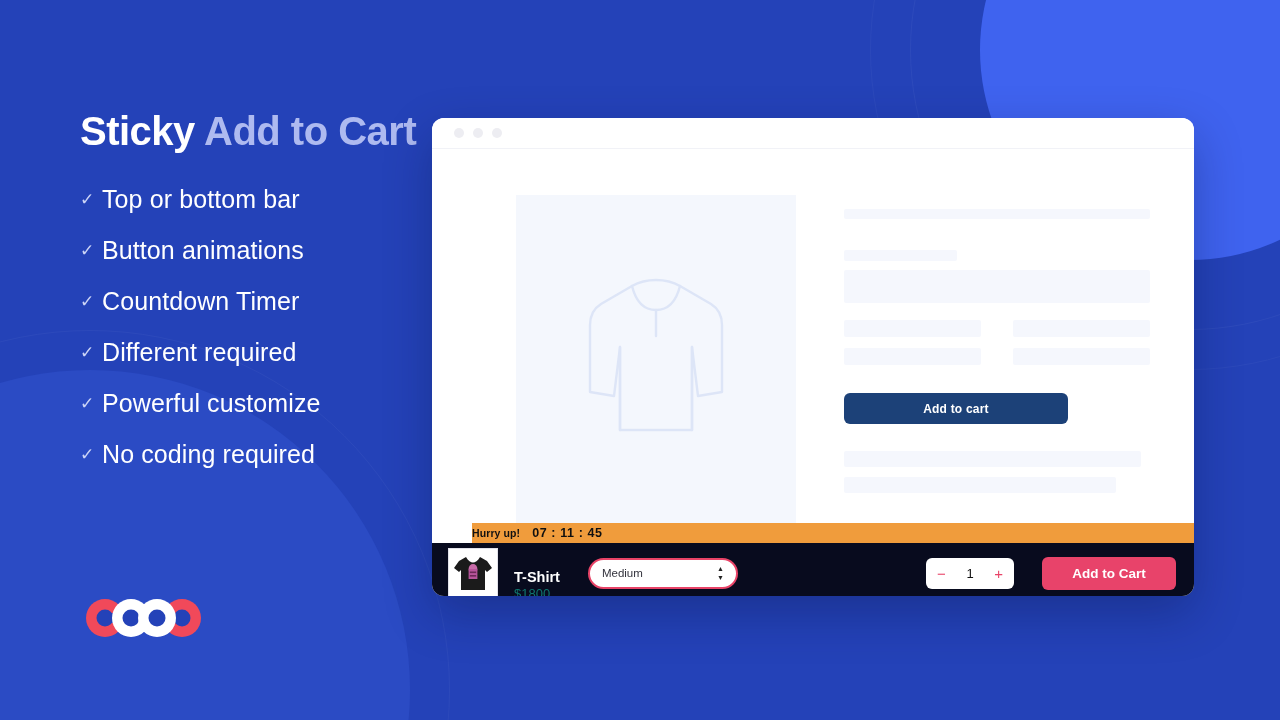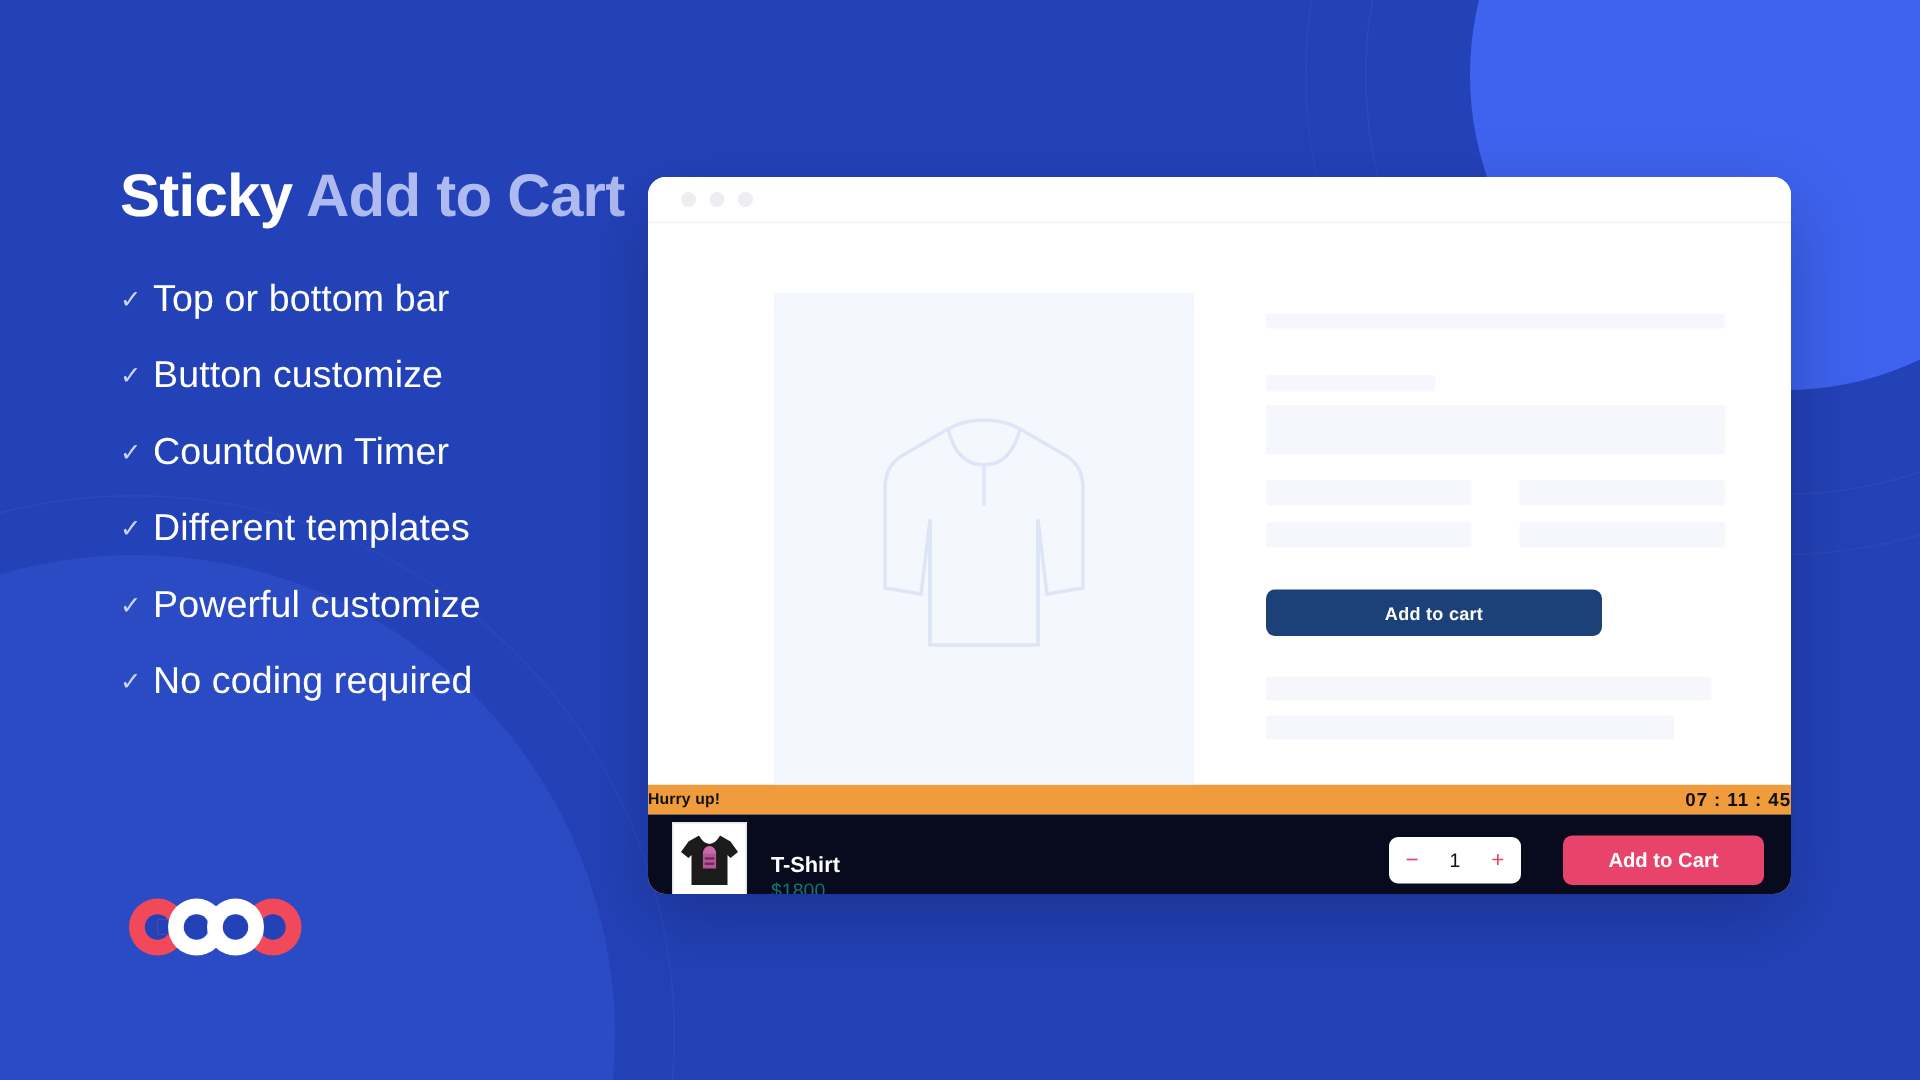--- a/index.html
+++ b/index.html
@@ -100,21 +100,21 @@
     font-family:"Liberation Sans", sans-serif;
     cursor:pointer; letter-spacing:.2px;
   }
   .sk-bottom { margin-top:27px; }
   .sk-b1 { height:16px; width:97%; margin-bottom:10px; }
   .sk-b2 { height:16px; width:89%; }
 
   
   .countdown-bar {
     flex:0 0 20px; background:#f09c3c;
-    display:flex; align-items:center; justify-content:space-between; gap:12px;
+    display:flex; align-items:center; justify-content:flex-start; gap:12px;margin-left:40px;
   }
   .hurry-text {
     font-size:10.5px; font-weight:bold; color:#121212; letter-spacing:.1px;
   }
   .timer-text {
     font-size:12.5px; font-weight:bold; color:#101010; letter-spacing:.6px;
   }
 
   
   .sticky-bar {
@@ -169,29 +169,29 @@
 <div class="left-panel">
   <h1 class="headline"><span class="hl-strong">Sticky</span><span> Add to Cart</span></h1>
 
   <ul class="feature-list">
     <li class="feature-item">
       <span class="check-icon">✓</span>
       <span class="feature-text">Top or bottom bar</span>
     </li>
     <li class="feature-item">
       <span class="check-icon">✓</span>
-      <span class="feature-text">Button customize</span>
+      <span class="feature-text">Button animations</span>
     </li>
     <li class="feature-item">
       <span class="check-icon">✓</span>
       <span class="feature-text">Countdown Timer</span>
     </li>
     <li class="feature-item">
       <span class="check-icon">✓</span>
-      <span class="feature-text">Different templates</span>
+      <span class="feature-text">Different required</span>
     </li>
     <li class="feature-item">
       <span class="check-icon">✓</span>
       <span class="feature-text">Powerful customize</span>
     </li>
     <li class="feature-item">
       <span class="check-icon">✓</span>
       <span class="feature-text">No coding required</span>
     </li>
   </ul>
@@ -277,20 +277,27 @@
         <rect x="18.8" y="18.5" width="6.4" height="1.6" fill="#6d2a58"></rect>
         <rect x="18.8" y="22" width="6.4" height="1.6" fill="#6d2a58"></rect>
       </svg>
     </div>
 
     <div class="prod-meta">
       <div class="prod-name">T-Shirt</div>
       <div class="prod-price">$1800</div>
     </div>
 
+    <div class="variant-select">
+      <span class="variant-label">Medium</span>
+      <span class="select-arrows">
+        <span>▲</span>
+          <span>▼</span>
+      </span>
+    </div>
 
     <div class="spacer"></div>
 
     <div class="qty-stepper">
       <span class="qty-btn">−</span>
       <span class="qty-val">1</span>
       <span class="qty-btn">+</span>
     </div>
 
     <button class="cart-btn">Add to Cart</button>

